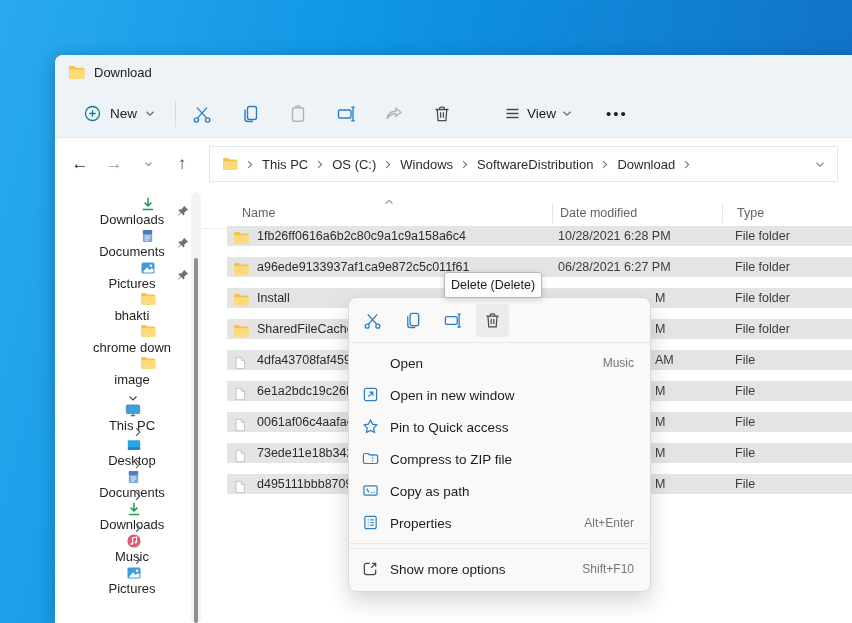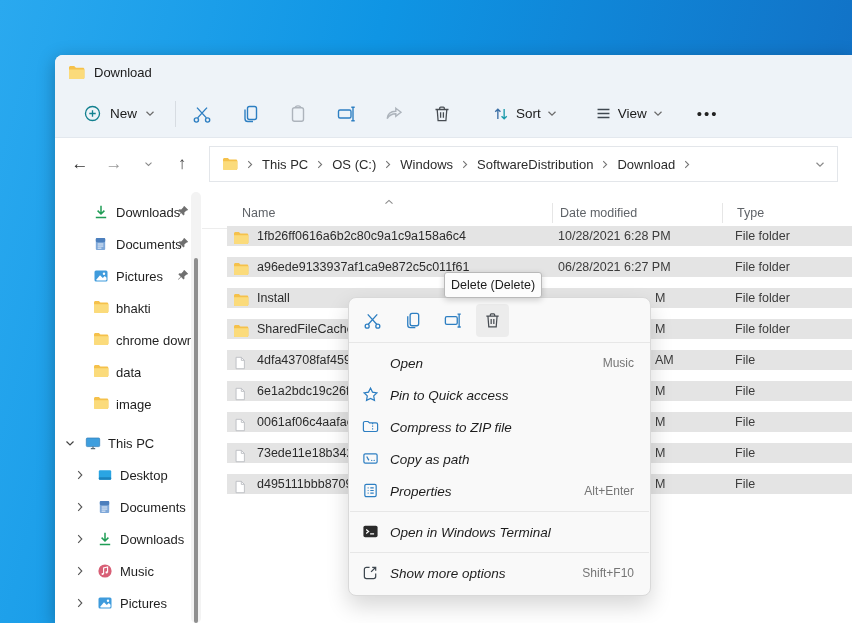--- a/index.html
+++ b/index.html
@@ -46,21 +46,21 @@
     display:flex; align-items:center; padding:0 12px; gap:9px; font-size:13px; color:#2b2b2b;
   }
   .crumb { white-space:nowrap; }
   .addr-end { margin-left:auto; }
 
   
   .main { flex:1; display:flex; position:relative; background:#fff; }
 
   
   .sidebar { width:147px; flex:0 0 auto; position:relative; padding-top:6px; font-size:13px; color:#1f1f1f; overflow:hidden; }
-  .sb-item { height:32px; display:flex; align-items:center; position:relative; white-space:nowrap; }
+  .sb-item { height:32px; display:flex; align-items:center; position:relative; white-space:nowrap;flex-direction:column; }
   .sb-item .ic { width:16px; height:16px; flex:0 0 auto; display:inline-flex; }
   .qa .ic { margin-left:38px; }
   .qa .sb-lbl { margin-left:7px; overflow:hidden; max-width:78px; }
   .qa .pin { position:absolute; left:122px; top:9px; }
   .root .exp { margin-left:8px; } .root .ic { margin-left:9px; } .root .sb-lbl { margin-left:7px; }
   .child .exp { margin-left:18px; } .child .ic { margin-left:11px; } .child .sb-lbl { margin-left:7px; }
   .thispc-gap { margin-top:7px; }
   .exp { width:13px; height:13px; display:inline-flex; align-items:center; justify-content:center; }
   .sb-track { position:absolute; right:1px; top:2px; bottom:0; width:10px; background:#f3f3f3; border-radius:5px; }
   .sb-thumb { position:absolute; right:4px; top:68px; bottom:0; width:4px; background:#8f8f8f; border-radius:2px; }
@@ -87,21 +87,21 @@
   .ctxmenu {
     position:absolute; left:293px; top:242px; width:303px; z-index:30;
     background:#f9f9f9; border:1px solid #d9d9d9; border-radius:8px;
     box-shadow:0 10px 22px rgba(0,0,0,.16); padding-bottom:6px; overflow:hidden;
   }
   .ctx-band { height:45px; display:flex; align-items:center; padding-left:7px; gap:7px; border-bottom:1px solid #e7e7e7; }
   .ctx-band .bb { width:33px; height:33px; display:flex; align-items:center; justify-content:center; border-radius:4px; }
   .ctx-band .bb.hover { background:#ececec; }
   .ctx-item { height:32px; display:flex; align-items:center; padding:0 16px 0 13px; font-size:13.5px; color:#1d1d1d; }
   .ctx-ic { width:18px; height:18px; margin-right:10px; flex:0 0 auto; display:inline-flex; }
-  .ctx-lbl { flex:1;font-style:italic; }
+  .ctx-lbl { flex:1; }
   .ctx-sc { font-size:12px; color:#757575; }
   .ctx-sep { height:1px; background:#e7e7e7; margin:4px 1px; }
 
   
   .tooltip {
     position:absolute; left:389px; top:217px; z-index:40;
     background:#fcfcfc; border:1px solid #b9b9b9; border-radius:3px;
     padding:5px 6px; font-size:12.5px; color:#1b1b1b;
     box-shadow:0 2px 6px rgba(0,0,0,.18); white-space:nowrap;
   }
@@ -169,38 +169,20 @@
       <svg width="20" height="20" viewBox="0 0 20 20" fill="none" stroke="#adb4bc" stroke-width="1.4">
           <path d="M11.8 4.2 17 8.3l-5.2 4V9.8C7.4 9.9 5 11.6 3.2 14.6c.3-4.3 3.1-7.2 8.6-7.4z"></path>
         </svg>
     </div>
     <div class="tb-btn">
       <svg width="20" height="20" viewBox="0 0 20 20" fill="none" stroke="#474c52" stroke-width="1.3">
           <path d="M3.5 5.5h13M7.7 5.5V4.1a1 1 0 0 1 1-1h2.6a1 1 0 0 1 1 1v1.4M5.2 5.5l.9 11.2h7.8l.9-11.2M8.6 8.3v5.4M11.4 8.3v5.4"></path>
         </svg>
     </div>
 
-    <div class="tb-group" style="margin-left:10px;">
-      <span>
-        <svg width="18" height="18" viewBox="0 0 20 20" fill="none" stroke-width="1.5">
-            <g stroke="#3a6ea5">
-              <path d="M6.5 15.5V4.8M3.6 7.6l2.9-2.9 2.9 2.9"></path>
-            </g>
-            <g stroke="#1b9aaa">
-              <path d="M13.5 4.5v10.7M10.6 12.4l2.9 2.9 2.9-2.9"></path>
-            </g>
-          </svg>
-      </span>
-      <span class="lbl">Sort</span>
-      <span class="chev">
-        <svg width="10" height="7" viewBox="0 0 10 7" fill="none" stroke="#6a6a6a" stroke-width="1.2">
-            <path d="M1.5 1.8 5 5.2 8.5 1.8"></path>
-          </svg>
-      </span>
-    </div>
     <div class="tb-group">
       <span>
         <svg width="17" height="17" viewBox="0 0 20 20" stroke="#3f4850" stroke-width="1.6">
             <path d="M3 5.3h14M3 10h14M3 14.7h14"></path>
           </svg>
       </span>
       <span class="lbl">View</span>
       <span class="chev">
         <svg width="10" height="7" viewBox="0 0 10 7" fill="none" stroke="#6a6a6a" stroke-width="1.2">
             <path d="M1.5 1.8 5 5.2 8.5 1.8"></path>
@@ -326,29 +308,20 @@
         <span class="sb-lbl">bhakti</span>
       </div>
       <div class="sb-item qa">
         <span class="ic">
           <svg width="16" height="14" viewBox="0 0 17 15">
               <path d="M1 2.6C1 1.7 1.7 1 2.6 1h3.6l1.7 1.7h6.9c.9 0 1.6.7 1.6 1.6v8.1c0 .9-.7 1.6-1.6 1.6H2.6c-.9 0-1.6-.7-1.6-1.6z" fill="#f5c14b"></path>
               <path d="M1 4.6h15.4v7.8c0 .9-.7 1.6-1.6 1.6H2.6c-.9 0-1.6-.7-1.6-1.6z" fill="#fbdb7b"></path>
             </svg>
         </span>
         <span class="sb-lbl">chrome downlo</span>
-      </div>
-      <div class="sb-item qa">
-        <span class="ic">
-          <svg width="16" height="14" viewBox="0 0 17 15">
-              <path d="M1 2.6C1 1.7 1.7 1 2.6 1h3.6l1.7 1.7h6.9c.9 0 1.6.7 1.6 1.6v8.1c0 .9-.7 1.6-1.6 1.6H2.6c-.9 0-1.6-.7-1.6-1.6z" fill="#f5c14b"></path>
-              <path d="M1 4.6h15.4v7.8c0 .9-.7 1.6-1.6 1.6H2.6c-.9 0-1.6-.7-1.6-1.6z" fill="#fbdb7b"></path>
-            </svg>
-        </span>
-        <span class="sb-lbl">data</span>
       </div>
       <div class="sb-item qa">
         <span class="ic">
           <svg width="16" height="14" viewBox="0 0 17 15">
               <path d="M1 2.6C1 1.7 1.7 1 2.6 1h3.6l1.7 1.7h6.9c.9 0 1.6.7 1.6 1.6v8.1c0 .9-.7 1.6-1.6 1.6H2.6c-.9 0-1.6-.7-1.6-1.6z" fill="#f5c14b"></path>
               <path d="M1 4.6h15.4v7.8c0 .9-.7 1.6-1.6 1.6H2.6c-.9 0-1.6-.7-1.6-1.6z" fill="#fbdb7b"></path>
             </svg>
         </span>
         <span class="sb-lbl">image</span>
       </div>
@@ -591,20 +564,30 @@
     </div>
 
     <div class="ctx-item" style="margin-top:4px;">
       <span class="ctx-ic"></span>
       <span class="ctx-lbl">Open</span>
       <span class="ctx-sc">Music</span>
     </div>
     <div class="ctx-item">
       <span class="ctx-ic">
         <svg width="17" height="17" viewBox="0 0 18 18" fill="none" stroke="#2e7fc2" stroke-width="1.3">
+            <rect x="2.5" y="2.5" width="13" height="13" rx="2"></rect>
+            <path d="M6.8 11.2 11.4 6.6M7.8 6.6h3.6v3.6"></path>
+          </svg>
+      </span>
+      <span class="ctx-lbl">Open in new window</span>
+      <span class="ctx-sc"></span>
+    </div>
+    <div class="ctx-item">
+      <span class="ctx-ic">
+        <svg width="17" height="17" viewBox="0 0 18 18" fill="none" stroke="#2e7fc2" stroke-width="1.3">
             <path d="M9 2.2l2.1 4.3 4.7.7-3.4 3.3.8 4.7L9 13.1l-4.2 2.1.8-4.7-3.4-3.3 4.7-.7z"></path>
           </svg>
       </span>
       <span class="ctx-lbl">Pin to Quick access</span>
       <span class="ctx-sc"></span>
     </div>
     <div class="ctx-item">
       <span class="ctx-ic">
         <svg width="17" height="17" viewBox="0 0 18 18" fill="none" stroke="#2e7fc2" stroke-width="1.3">
             <path d="M1.5 5.2c0-.8.7-1.5 1.5-1.5h3.4L8 5.2h7c.8 0 1.5.7 1.5 1.5v6.1c0 .8-.7 1.5-1.5 1.5H3c-.8 0-1.5-.7-1.5-1.5z"></path>
@@ -632,31 +615,20 @@
             <rect x="3" y="2.5" width="12" height="13" rx="1.5"></rect>
             <path d="M6 6.2h1M8.8 6.2H12.4M6 9h1M8.8 9H12.4M6 11.8h1M8.8 11.8H12.4"></path>
           </svg>
       </span>
       <span class="ctx-lbl">Properties</span>
       <span class="ctx-sc">Alt+Enter</span>
     </div>
 
     <div class="ctx-sep"></div>
 
-    <div class="ctx-item">
-      <span class="ctx-ic">
-        <svg width="17" height="17" viewBox="0 0 18 18">
-            <rect x="1.5" y="3" width="15" height="12" rx="1.8" fill="#2b2b2b"></rect>
-            <path d="M4.4 6.8 7 9l-2.6 2.2" stroke="#fff" stroke-width="1.3" fill="none"></path>
-            <path d="M8.6 11.6h4.2" stroke="#fff" stroke-width="1.3"></path>
-          </svg>
-      </span>
-      <span class="ctx-lbl">Open in Windows Terminal</span>
-      <span class="ctx-sc"></span>
-    </div>
 
     <div class="ctx-sep"></div>
 
     <div class="ctx-item">
       <span class="ctx-ic">
         <svg width="17" height="17" viewBox="0 0 18 18" fill="none" stroke="#3f4850" stroke-width="1.3">
             <path d="M8 3.5H4.7a2.2 2.2 0 0 0-2.2 2.2v7.6a2.2 2.2 0 0 0 2.2 2.2h7.6a2.2 2.2 0 0 0 2.2-2.2V10"></path>
             <path d="M10.8 3.5h3.7v3.7M14.5 3.5 9.6 8.4"></path>
           </svg>
       </span>

